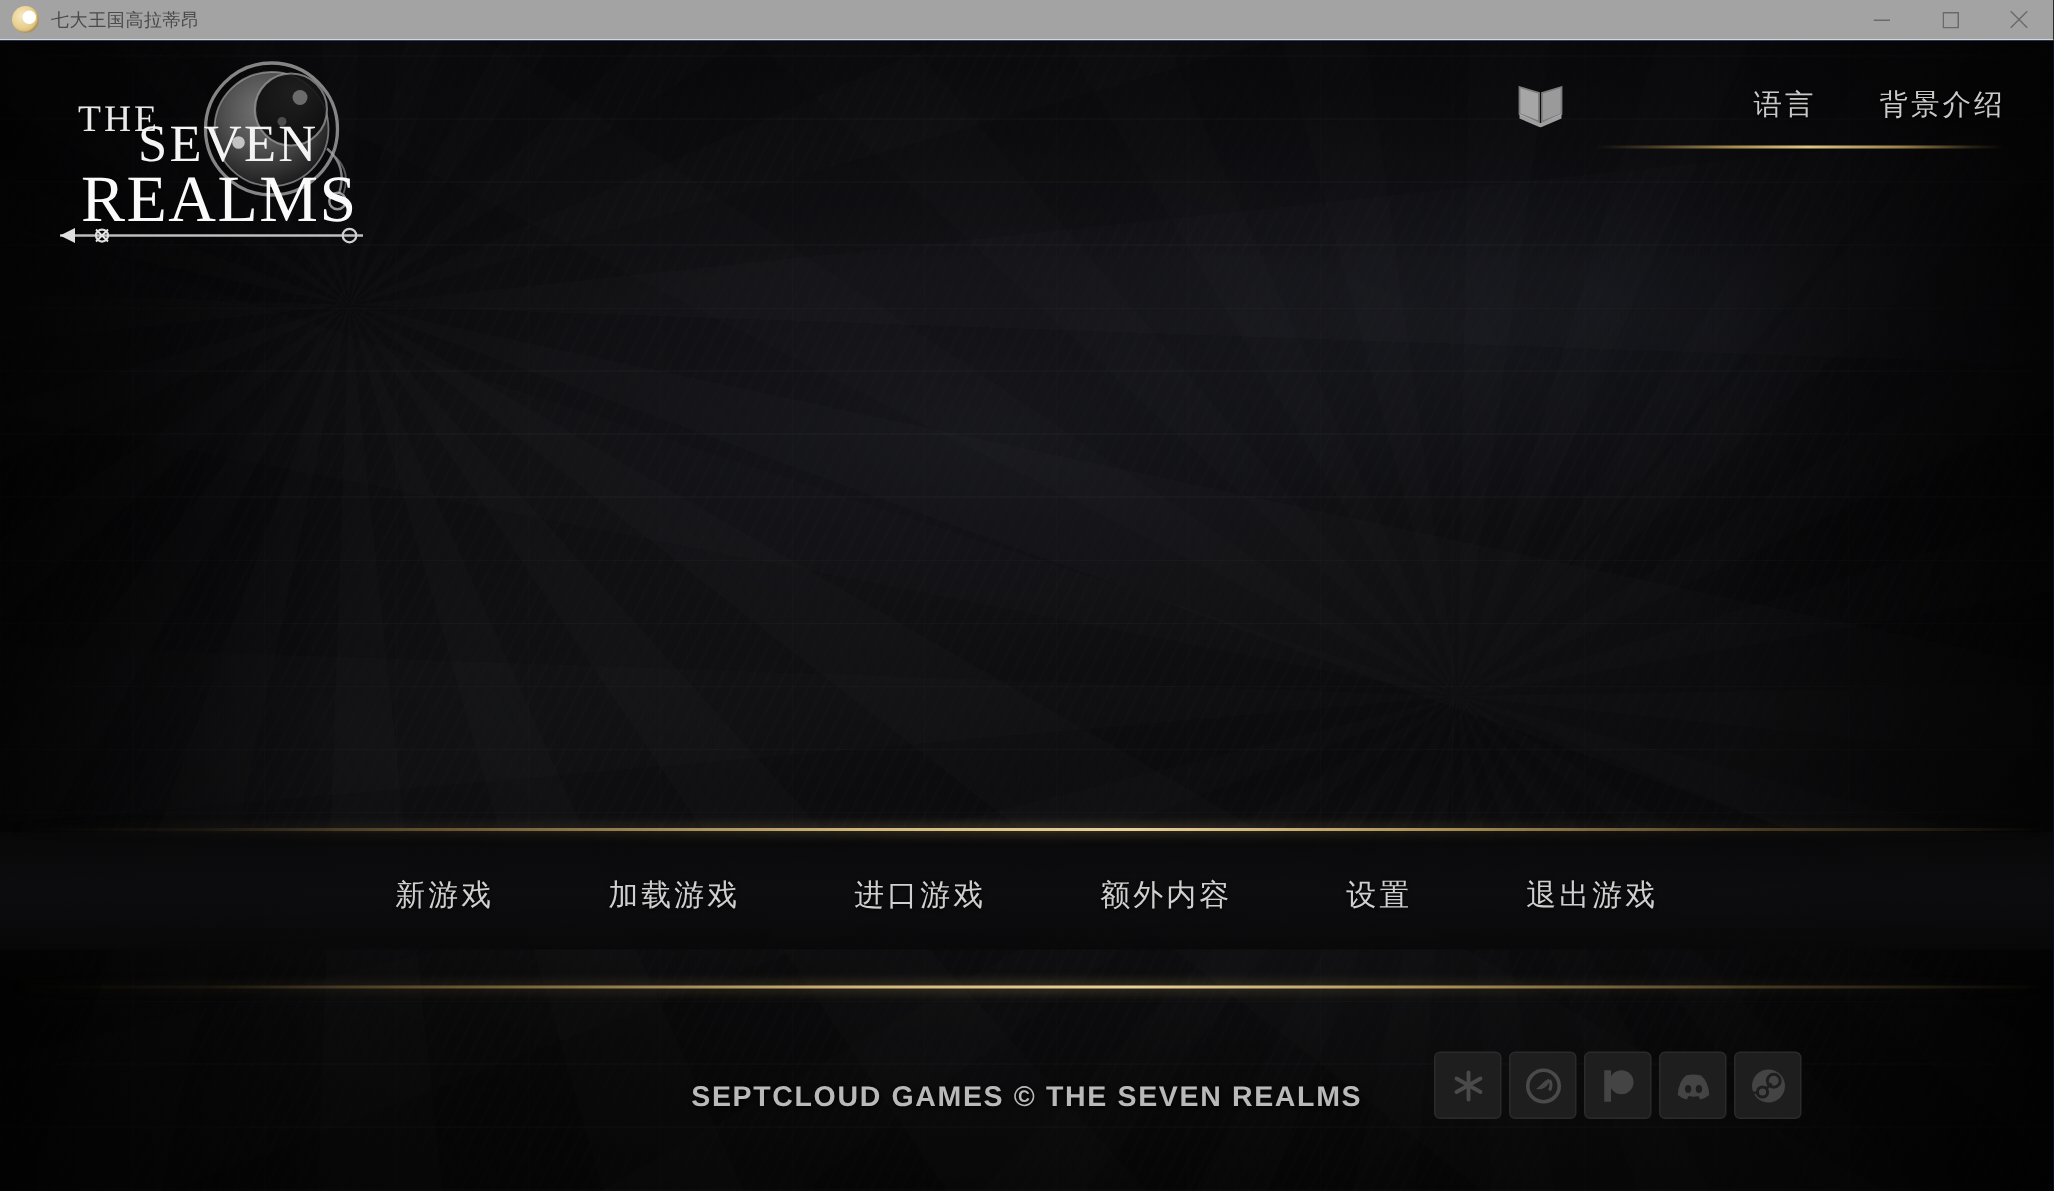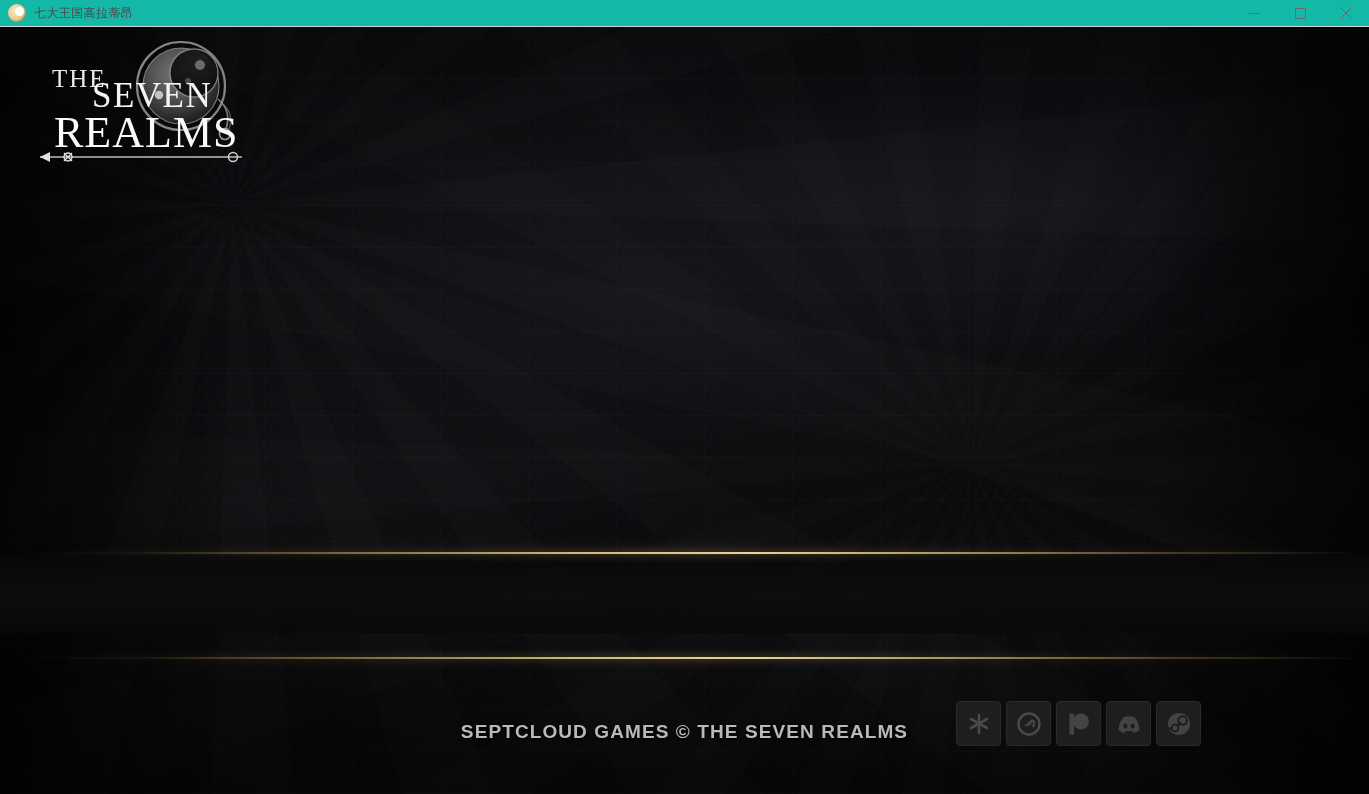--- a/index.html
+++ b/index.html
@@ -14,21 +14,21 @@
     font-family: "Liberation Sans", "DejaVu Sans", sans-serif;
     position: relative;
   }
 
   
   .titlebar {
     position: absolute;
     top: 0; left: 0;
     width: 1369px;
     height: 27px;
-    background: #14b8a6;
+    background: #a3a3a3;
     border-bottom: 1px solid #d6d6d6;
     display: flex;
     align-items: center;
     box-sizing: border-box;
     justify-content: center;
   }
   .tb-icon {
     width: 18px; height: 18px;
     margin-left: 8px;
     margin-right: 8px;
@@ -325,27 +325,50 @@
       <g>
         <line x1="12" y1="118" x2="214" y2="118" stroke="#d2d2d2" stroke-width="1.6" opacity=".9"></line>
         <path d="M12 118 l10 -5 l0 10 z" fill="#e0e0e0"></path>
         <circle cx="40" cy="118" r="4" fill="none" stroke="#dcdcdc" stroke-width="1.5"></circle>
         <path d="M36 114 l8 8 M44 114 l-8 8" stroke="#e6e6e6" stroke-width="1.3"></path>
         <circle cx="205" cy="118" r="4.5" fill="none" stroke="#d0d0d0" stroke-width="1.5"></circle>
       </g>
     </svg>
   </div>
 
+  <div class="topnav">
+    <div class="topnav-row">
+      <div class="book-icon">
+        <svg width="34" height="30" viewBox="0 0 34 30">
+          <path d="M3 3 L16 7 L16 26 L3 21 Z" fill="#a6a6a6" stroke="#7d7d7d" stroke-width="1.2"></path>
+          <path d="M31 3 L18 7 L18 26 L31 21 Z" fill="#9a9a9a" stroke="#7d7d7d" stroke-width="1.2"></path>
+          <path d="M3 21 L17 27 L31 21 L31 24 L17 30 L3 24 Z" fill="#cfcfcf" opacity=".75"></path>
+        </svg>
+      </div>
+      <div class="nav-spacer"></div>
+      <div class="nav-link">语言</div>
+      <div class="nav-link">背景介绍</div>
+    </div>
+    <div class="gold-rule"></div>
+  </div>
 
   <div class="menuband"></div>
   <div class="rule-glow g1"></div>
   <div class="rule-top"></div>
   <div class="rule-glow g2"></div>
   <div class="rule-bottom"></div>
 
+  <div class="menu-items">
+    <div class="menu-item">新游戏</div>
+    <div class="menu-item">加载游戏</div>
+    <div class="menu-item">进口游戏</div>
+    <div class="menu-item">额外内容</div>
+    <div class="menu-item">设置</div>
+    <div class="menu-item">退出游戏</div>
+  </div>
 
   <div class="copyright">SEPTCLOUD GAMES © THE SEVEN REALMS</div>
 
   <div class="socials">
     <div class="social-btn">
       <svg width="26" height="26" viewBox="0 0 26 26">
         <g stroke="#4a4a4a" stroke-width="2.6" stroke-linecap="round">
           <line x1="13" y1="4" x2="13" y2="22"></line>
           <line x1="5" y1="8" x2="21" y2="17"></line>
           <line x1="21" y1="8" x2="5" y2="17"></line>

